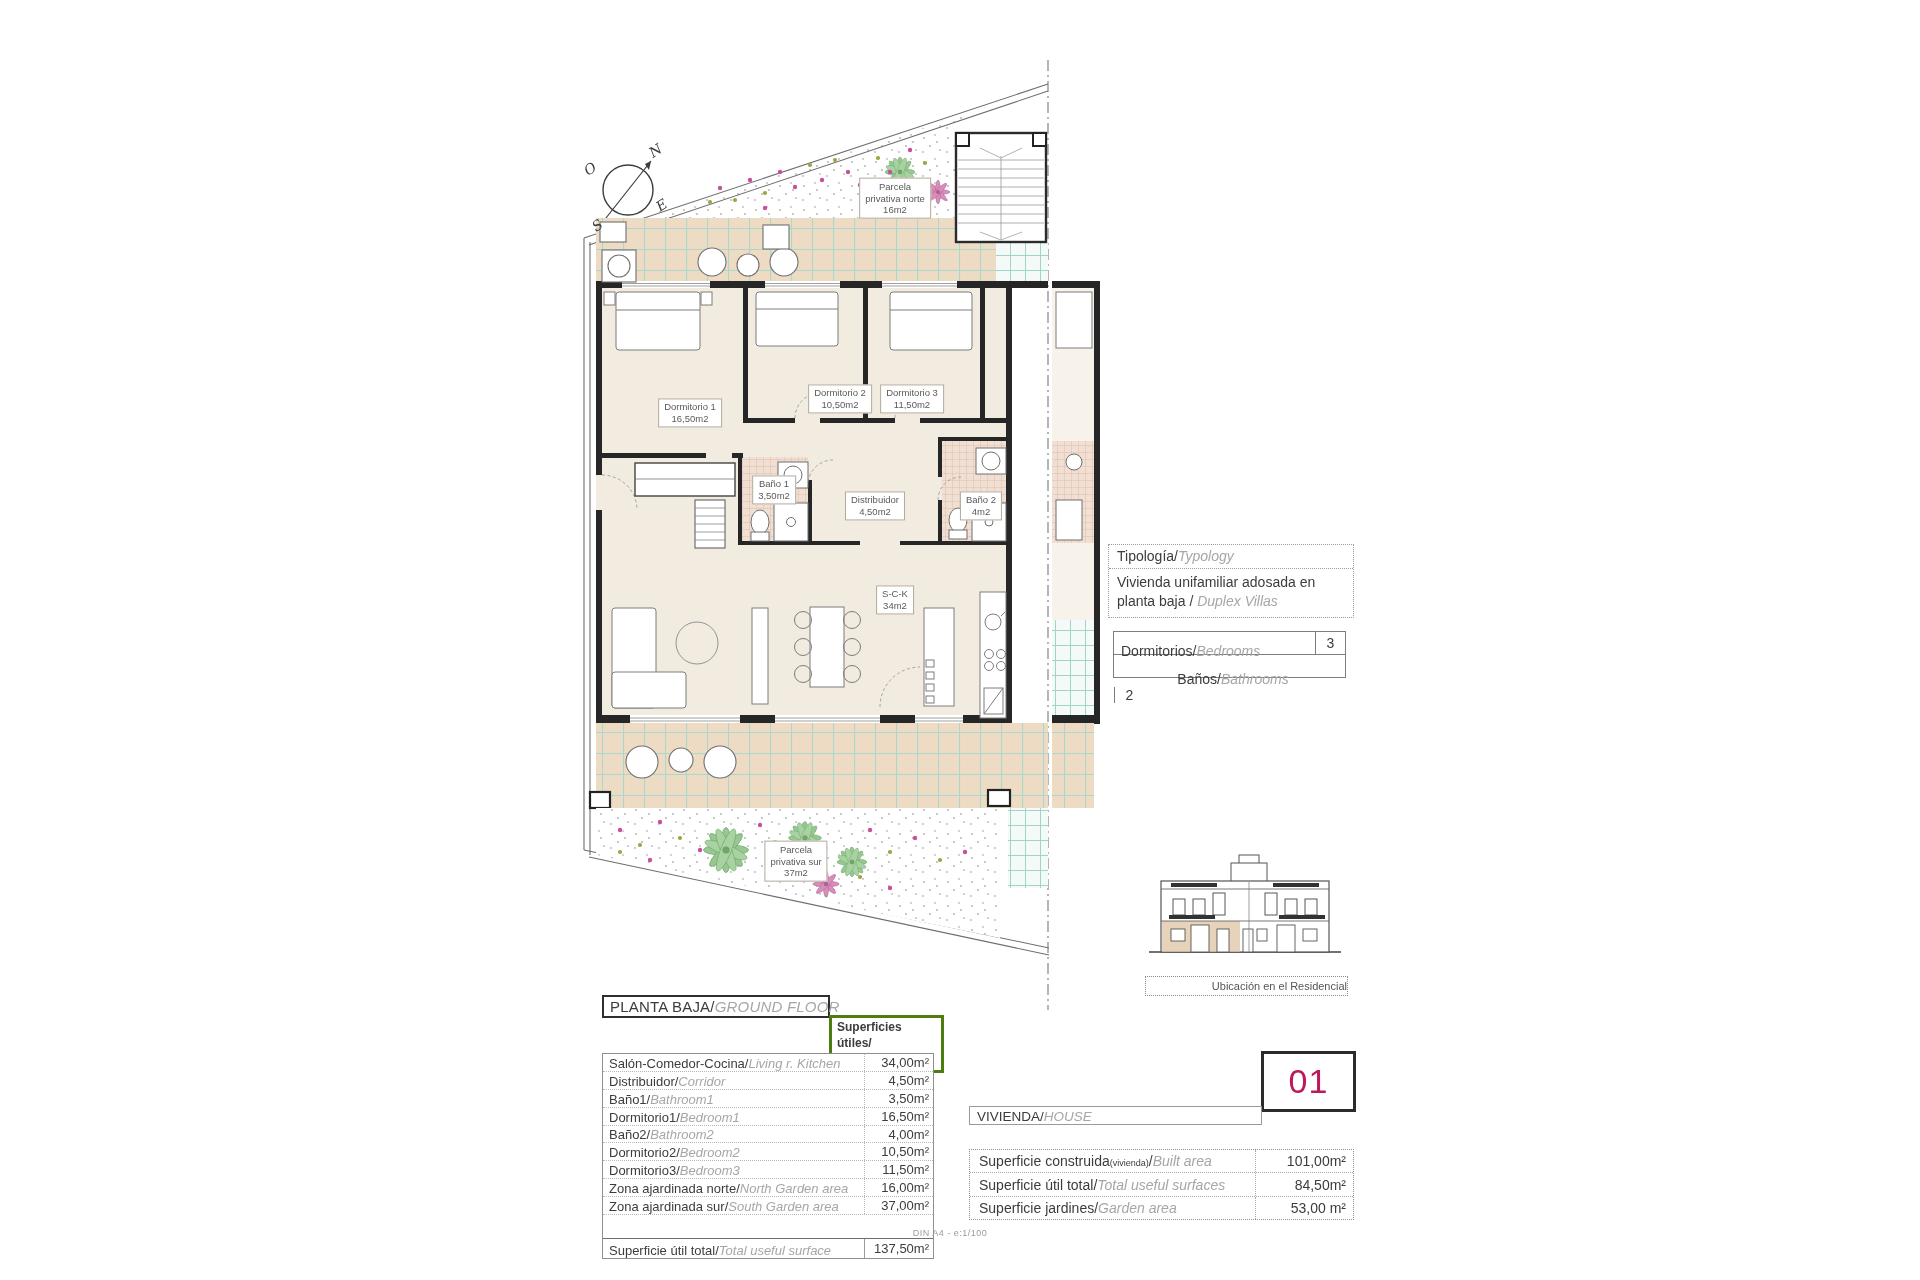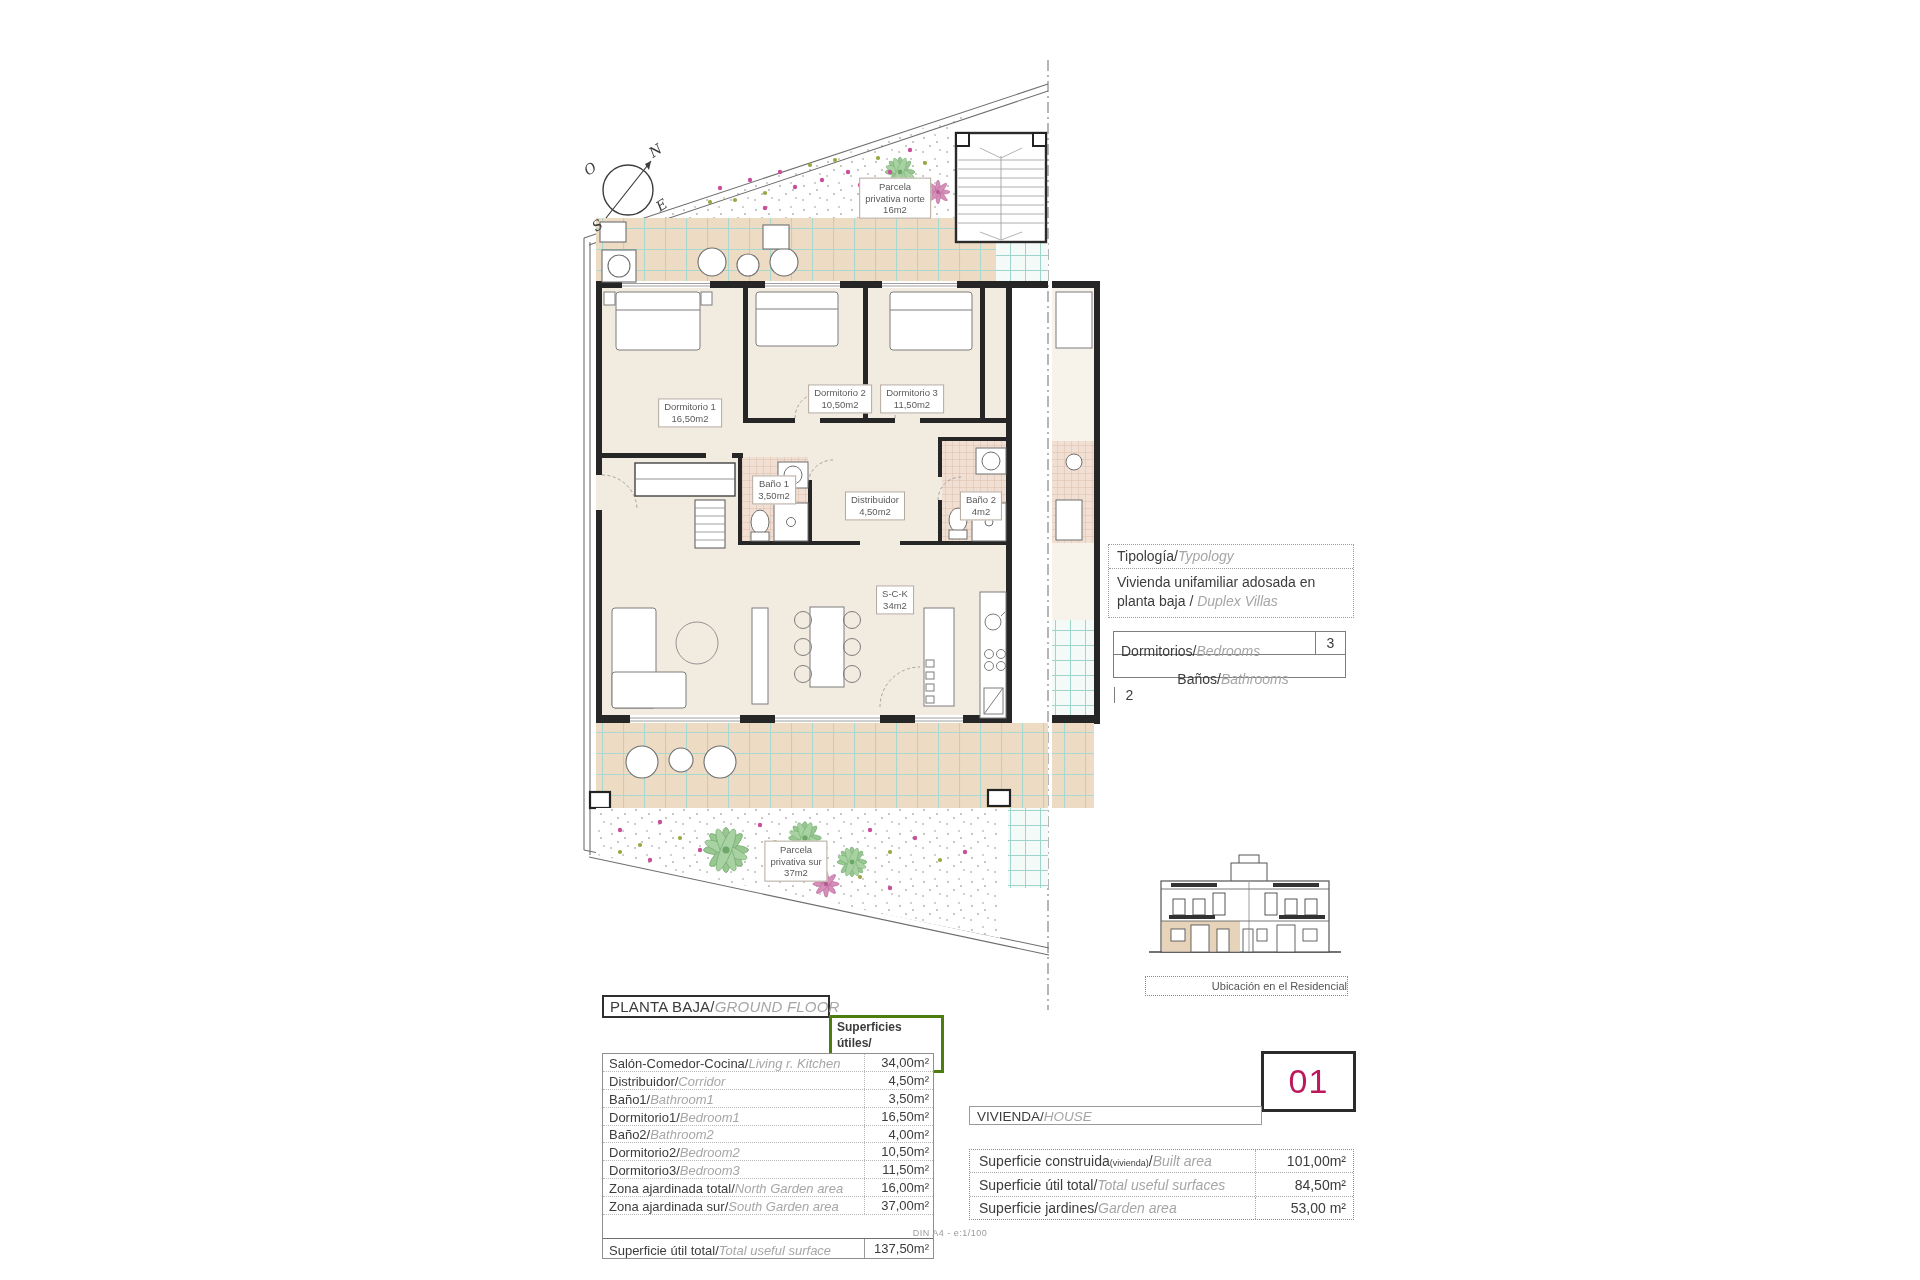--- a/index.html
+++ b/index.html
@@ -501,21 +501,21 @@
       </div>
     <div class="srow">
       <div class="nm"><span class="es">Dormitorio2/</span><span class="en">Bedroom2</span></div>
       <div class="vl">10,50m²</div>
       </div>
     <div class="srow">
       <div class="nm"><span class="es">Dormitorio3/</span><span class="en">Bedroom3</span></div>
       <div class="vl">11,50m²</div>
       </div>
     <div class="srow">
-      <div class="nm"><span class="es">Zona ajardinada total/</span><span class="en">North Garden area</span></div>
+      <div class="nm"><span class="es">Zona ajardinada norte/</span><span class="en">North Garden area</span></div>
       <div class="vl">16,00m²</div>
       </div>
     <div class="srow">
       <div class="nm"><span class="es">Zona ajardinada sur/</span><span class="en">South Garden area</span></div>
       <div class="vl">37,00m²</div>
       </div>
     <div class="srow total">
       <div class="nm"><span class="es">Superficie útil total/</span><span class="en">Total useful surface</span></div>
       <div class="vl">137,50m²</div>
       </div>

